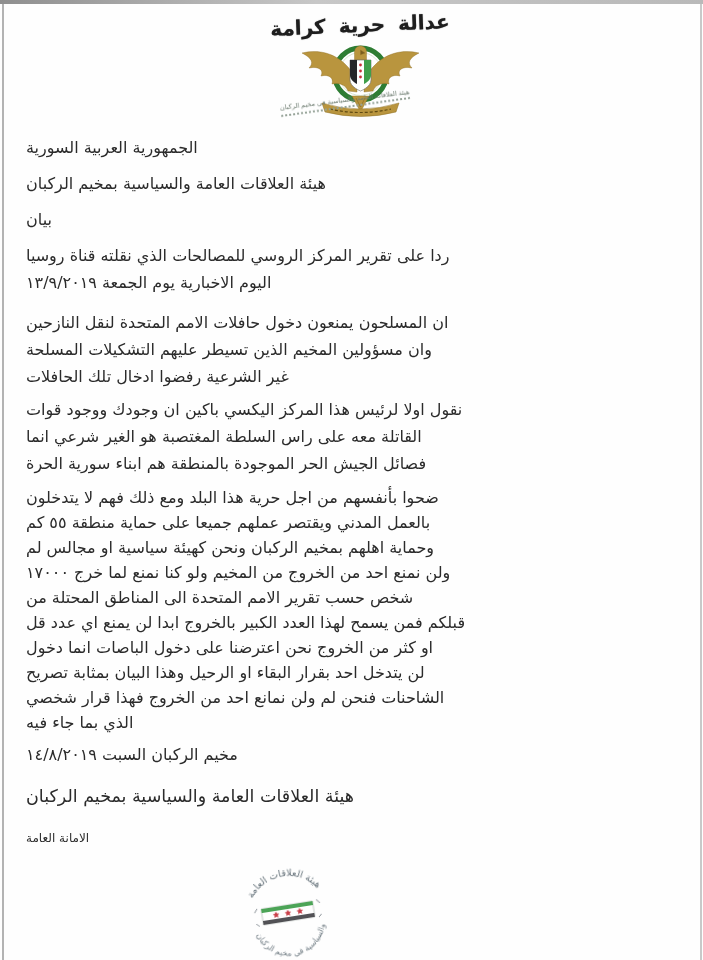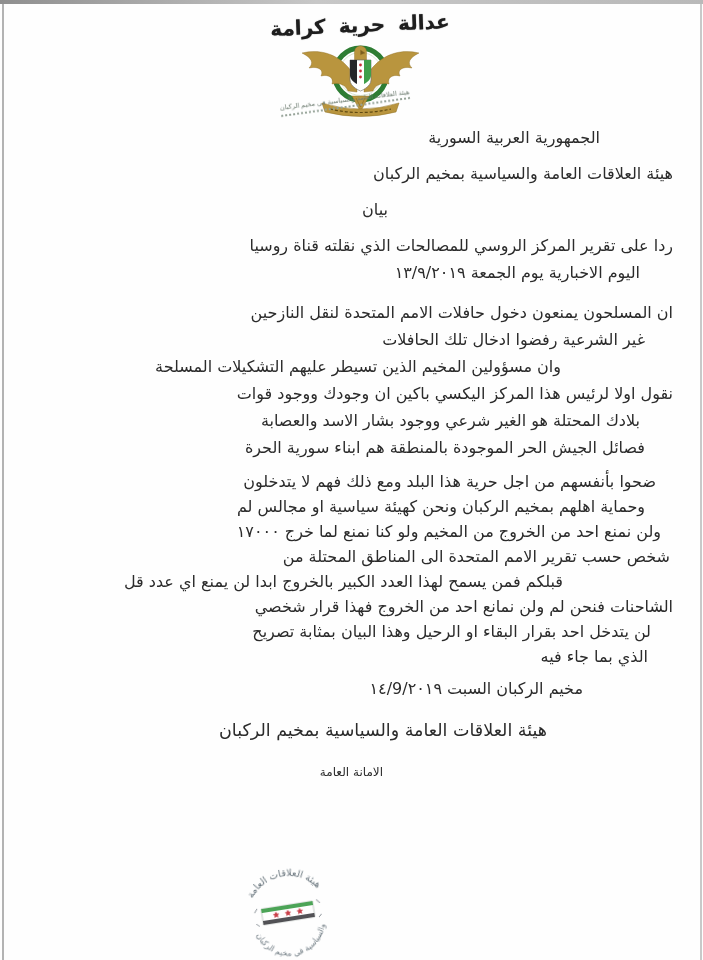--- a/index.html
+++ b/index.html
@@ -20,30 +20,30 @@
     transform:rotate(-2.5deg);text-shadow:0 0 1px rgba(0,0,0,.55);
     direction:rtl;word-spacing:6px}
   .emblem{position:absolute;left:288px;top:40px;width:145px;height:85px}
   .emblem-caption{position:absolute;left:248px;top:96px;width:194px;text-align:center;
     transform:rotate(-7deg);color:#6d7c70;font-size:6.5px;line-height:8px;
     filter:blur(.3px);letter-spacing:.5px;direction:rtl}
   .caption-squiggle{margin:2px auto 0;width:130px;height:0;
     border-bottom:2px dotted #95a297;transform:rotate(-1deg)}
 
   
-  .doc{position:absolute;top:124px;right:30px;left:26px;direction:rtl;
-    text-align:right;font-size:16px;line-height:27px;color:#2b2b2b}
+  .doc{position:absolute;top:134px;right:30px;left:26px;direction:rtl;
+    text-align:left;font-size:16px;line-height:27px;color:#2b2b2b}
   .line{white-space:nowrap}
   .h-country{margin-right:73px}
   .h-org{margin-top:9px}
   .h-type{margin-top:9px;margin-right:285px}
   .para{margin:0}
   .p1{margin-top:9px}
   .p2{margin-top:13px}
-  .p3{}
+  .p3{margin-top:6px}
   .p4{margin-top:8px;line-height:25px}
   .p1 .line:nth-child(2){margin-right:33px}
   .p2 .line:nth-child(2){margin-right:28px}
   .p2 .line:nth-child(3){margin-right:112px}
   .p3 .line:nth-child(2){margin-right:33px}
   .p3 .line:nth-child(3){margin-right:28px}
   .p3 .line:nth-child(4){margin-right:52px}
   .p4 .line:nth-child(1){margin-right:17px}
   .p4 .line:nth-child(2){margin-right:28px}
   .p4 .line:nth-child(3){margin-right:12px}
@@ -109,40 +109,42 @@
   <div class="line h-country">الجمهورية العربية السورية</div>
   <div class="line h-org">هيئة العلاقات العامة والسياسية بمخيم الركبان</div>
   <div class="line h-type">بيان</div>
 
   <div class="para p1">
       <div class="line">ردا على تقرير المركز الروسي للمصالحات الذي نقلته قناة روسيا</div>
       <div class="line">اليوم الاخبارية يوم الجمعة ١٣/٩/٢٠١٩</div>
     </div>
   <div class="para p2">
       <div class="line">ان المسلحون يمنعون دخول حافلات الامم المتحدة لنقل النازحين</div>
+      <div class="line">وان مسؤولين المخيم الذين تسيطر عليهم التشكيلات المسلحة</div>
       <div class="line">غير الشرعية رفضوا ادخال تلك الحافلات</div>
-      <div class="line">وان مسؤولين المخيم الذين تسيطر عليهم التشكيلات المسلحة</div>
     </div>
   <div class="para p3">
       <div class="line">نقول اولا لرئيس هذا المركز اليكسي باكين ان وجودك ووجود قوات</div>
-      <div class="line">بلادك المحتلة هو الغير شرعي ووجود بشار الاسد والعصابة</div>
+      <div class="line">القاتلة معه على راس السلطة المغتصبة هو الغير شرعي انما</div>
       <div class="line">فصائل الجيش الحر الموجودة بالمنطقة هم ابناء سورية الحرة</div>
     </div>
   <div class="para p4">
       <div class="line">ضحوا بأنفسهم من اجل حرية هذا البلد ومع ذلك فهم لا يتدخلون</div>
+      <div class="line">بالعمل المدني ويقتصر عملهم جميعا على حماية منطقة ٥٥ كم</div>
       <div class="line">وحماية اهلهم بمخيم الركبان ونحن كهيئة سياسية او مجالس  لم</div>
       <div class="line">ولن نمنع احد من الخروج من المخيم ولو كنا نمنع لما خرج ١٧٠٠٠</div>
       <div class="line">شخص حسب تقرير الامم المتحدة الى المناطق المحتلة من</div>
       <div class="line">قبلكم فمن يسمح لهذا العدد الكبير بالخروج ابدا لن يمنع اي عدد قل</div>
+      <div class="line">او كثر  من الخروج  نحن اعترضنا على دخول الباصات انما دخول</div>
+      <div class="line">لن يتدخل احد بقرار البقاء او الرحيل وهذا البيان بمثابة تصريح</div>
       <div class="line">الشاحنات فنحن لم ولن نمانع احد من الخروج فهذا قرار شخصي</div>
-      <div class="line">لن يتدخل احد بقرار البقاء او الرحيل وهذا البيان بمثابة تصريح</div>
       <div class="line">الذي بما جاء فيه</div>
     </div>
 
-  <div class="date-line">مخيم الركبان السبت ١٤/9/٢٠١٩</div>
+  <div class="date-line">مخيم الركبان السبت ١٤/٨/٢٠١٩</div>
   <div class="sig-org">هيئة العلاقات العامة والسياسية بمخيم الركبان</div>
   <div class="sig-dept">الامانة العامة</div>
 </div>
 
 <div class="stamp">
   <svg viewBox="0 0 104 90" width="104" height="90">
     <defs>
       <path id="arcTop" d="M 12 48 A 40 40 0 0 1 92 48"></path>
       <path id="arcBot" d="M 16 52 A 36 36 0 0 0 88 52"></path>
     </defs>

